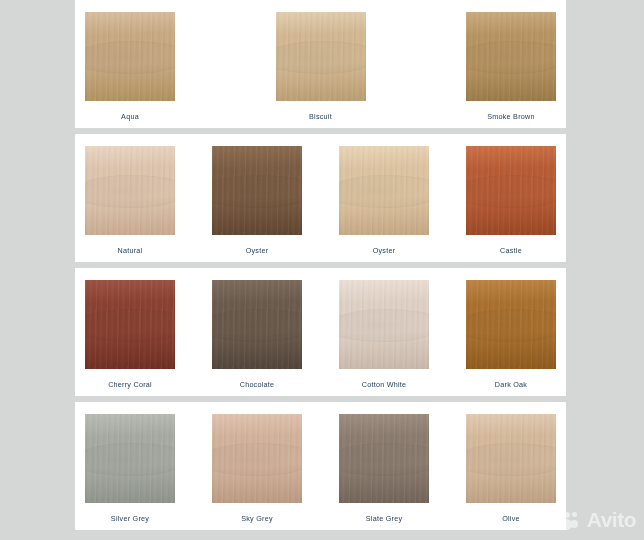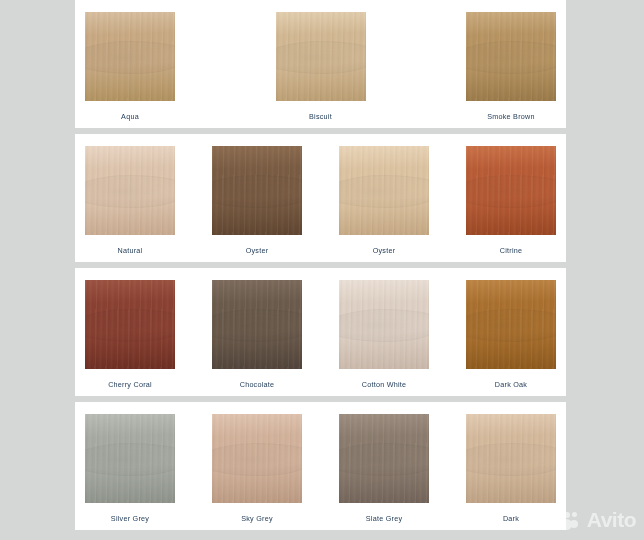--- a/index.html
+++ b/index.html
@@ -169,21 +169,21 @@
         <div class="swatch-cell">
           <div class="swatch" title="Olive" style="background-color: rgb(122, 92, 67); background-image: linear-gradient(178deg, rgb(141, 109, 81) 0%, rgb(122, 92, 67) 26%, rgb(122, 92, 67) 58%, rgb(96, 70, 49) 100%), repeating-linear-gradient(90deg, rgba(255, 255, 255, 0.1) 0px, rgba(255, 255, 255, 0.1) 1px, rgba(0, 0, 0, 0) 2px, rgba(0, 0, 0, 0.06) 5px, rgba(0, 0, 0, 0) 9px);"></div>
           <div class="swatch-label">Oyster</div>
         </div>
         <div class="swatch-cell">
           <div class="swatch" title="Oyster" style="background-color: rgb(220, 195, 161); background-image: linear-gradient(178deg, rgb(234, 213, 185) 0%, rgb(220, 195, 161) 26%, rgb(220, 195, 161) 58%, rgb(197, 168, 132) 100%), repeating-linear-gradient(90deg, rgba(255, 255, 255, 0.1) 0px, rgba(255, 255, 255, 0.1) 1px, rgba(0, 0, 0, 0) 2px, rgba(0, 0, 0, 0.06) 5px, rgba(0, 0, 0, 0) 9px);"></div>
           <div class="swatch-label">Oyster</div>
         </div>
         <div class="swatch-cell">
           <div class="swatch" title="Padouk" style="background-color: rgb(184, 92, 54); background-image: linear-gradient(178deg, rgb(203, 114, 72) 0%, rgb(184, 92, 54) 26%, rgb(184, 92, 54) 58%, rgb(154, 71, 36) 100%), repeating-linear-gradient(90deg, rgba(255, 255, 255, 0.1) 0px, rgba(255, 255, 255, 0.1) 1px, rgba(0, 0, 0, 0) 2px, rgba(0, 0, 0, 0.06) 5px, rgba(0, 0, 0, 0) 9px);"></div>
-          <div class="swatch-label">Citrine</div>
+          <div class="swatch-label">Castle</div>
         </div>
       </div>
     </div>
 
     <div class="card">
       <div class="swatch-row">
         <div class="swatch-cell">
           <div class="swatch" title="Cherry Coral" style="background-color: rgb(138, 65, 50); background-image: linear-gradient(178deg, rgb(156, 83, 65) 0%, rgb(138, 65, 50) 26%, rgb(138, 65, 50) 58%, rgb(110, 47, 35) 100%), repeating-linear-gradient(90deg, rgba(255, 255, 255, 0.1) 0px, rgba(255, 255, 255, 0.1) 1px, rgba(0, 0, 0, 0) 2px, rgba(0, 0, 0, 0.06) 5px, rgba(0, 0, 0, 0) 9px);"></div>
           <div class="swatch-label">Cherry Coral</div>
         </div>
@@ -211,21 +211,21 @@
         <div class="swatch-cell">
           <div class="swatch" title="Sky Grey" style="background-color: rgb(210, 178, 155); background-image: linear-gradient(178deg, rgb(224, 196, 176) 0%, rgb(210, 178, 155) 26%, rgb(210, 178, 155) 58%, rgb(187, 154, 130) 100%), repeating-linear-gradient(90deg, rgba(255, 255, 255, 0.1) 0px, rgba(255, 255, 255, 0.1) 1px, rgba(0, 0, 0, 0) 2px, rgba(0, 0, 0, 0.06) 5px, rgba(0, 0, 0, 0) 9px);"></div>
           <div class="swatch-label">Sky Grey</div>
         </div>
         <div class="swatch-cell">
           <div class="swatch" title="Slate Grey" style="background-color: rgb(139, 124, 110); background-image: linear-gradient(178deg, rgb(157, 142, 128) 0%, rgb(139, 124, 110) 26%, rgb(139, 124, 110) 58%, rgb(115, 100, 90) 100%), repeating-linear-gradient(90deg, rgba(255, 255, 255, 0.1) 0px, rgba(255, 255, 255, 0.1) 1px, rgba(0, 0, 0, 0) 2px, rgba(0, 0, 0, 0.06) 5px, rgba(0, 0, 0, 0) 9px);"></div>
           <div class="swatch-label">Slate Grey</div>
         </div>
         <div class="swatch-cell">
           <div class="swatch" title="Smoke" style="background-color: rgb(212, 185, 156); background-image: linear-gradient(178deg, rgb(226, 203, 178) 0%, rgb(212, 185, 156) 26%, rgb(212, 185, 156) 58%, rgb(189, 161, 132) 100%), repeating-linear-gradient(90deg, rgba(255, 255, 255, 0.1) 0px, rgba(255, 255, 255, 0.1) 1px, rgba(0, 0, 0, 0) 2px, rgba(0, 0, 0, 0.06) 5px, rgba(0, 0, 0, 0) 9px);"></div>
-          <div class="swatch-label">Dark</div>
+          <div class="swatch-label">Olive</div>
         </div>
       </div>
     </div>
 
   </div>
 
   <div id="watermark">
     <span class="wm-mark">
       <i class="d1"></i>
         <i class="d2"></i>

